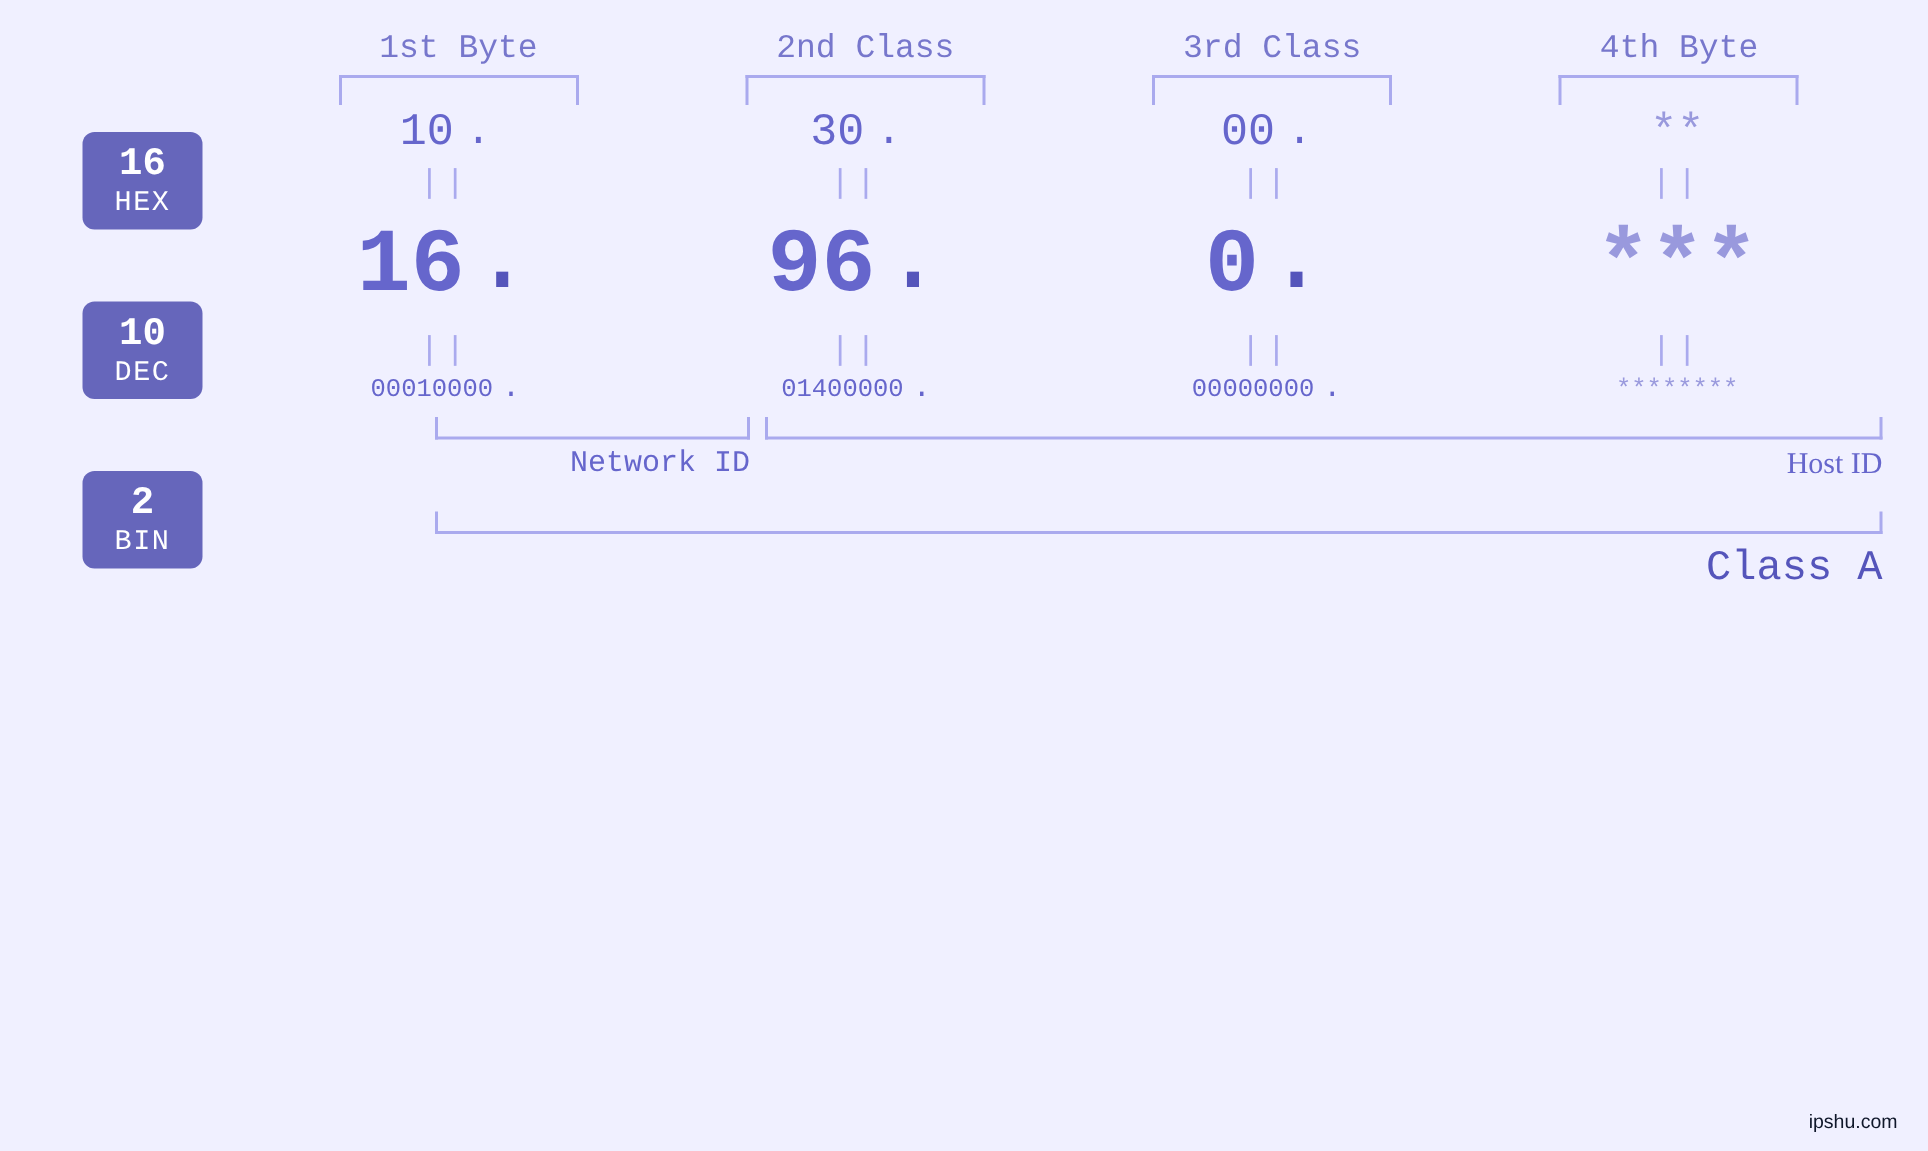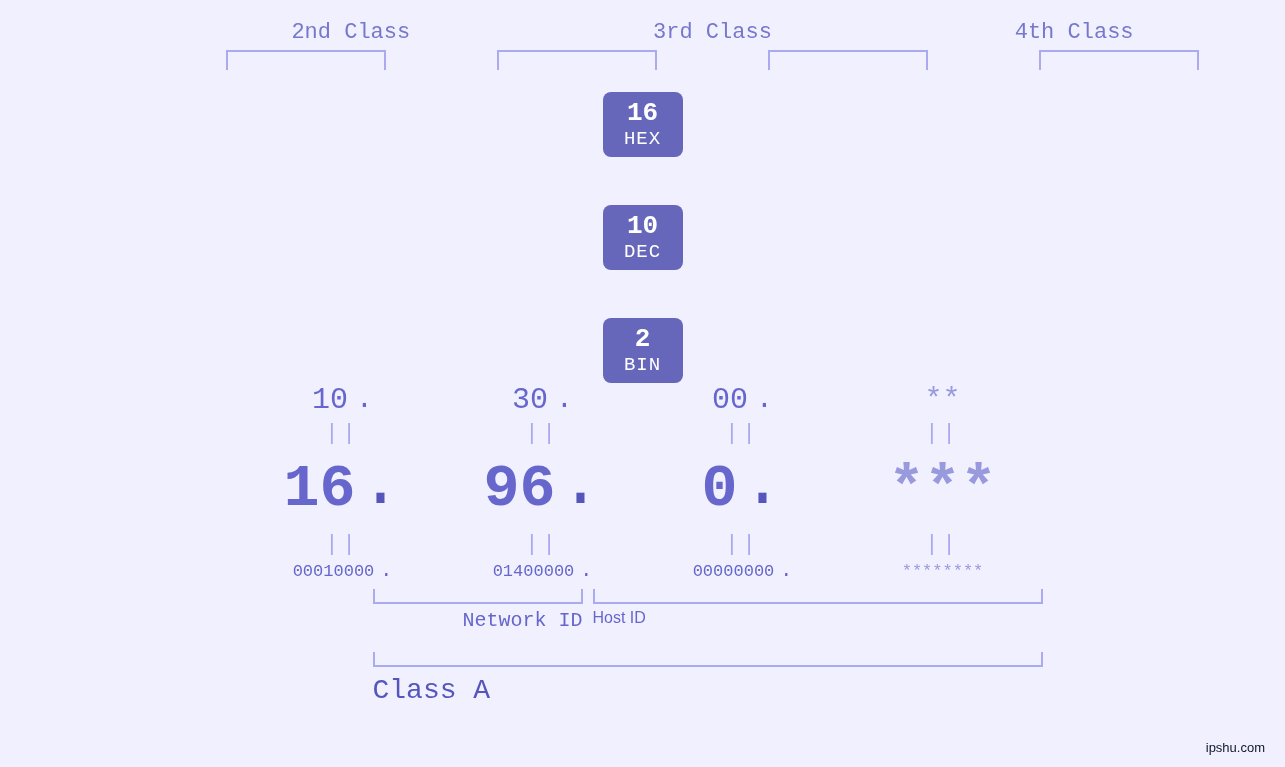--- a/index.html
+++ b/index.html
@@ -60,24 +60,24 @@
       height: 20px;
       border-top: 2px solid #aaaaee;
       border-left: 2px solid #aaaaee;
       border-right: 2px solid #aaaaee;
       width: 160px;
     }
 
     
     .main-grid {
       display: flex;
-      flex-direction: column;
-      width: 100%;
-      align-items: center;
-      margin-top: 22px;
+      flex-direction: row;
+      width: 100%;
+      align-items: center;
+      margin-top: 2px;
     }
 
     
     .badges-col {
       display: flex;
       flex-direction: column;
       align-items: center;
       width: 130px;
       gap: 48px;
     }
@@ -215,44 +215,44 @@
     .net-id-label {
       width: 210px;
       text-align: right;
       color: #6666cc;
       font-size: 20px;
       font-family: 'Courier New', Courier, monospace;
     }
 
     .host-id-label {
       flex: 1;
-      text-align: left;
+      text-align: right;
       color: #6666cc;
-      font-size: 16px;
-      font-family: Liberation Sans, sans-serif;
+      font-size: 20px;
+      font-family: Liberation Serif, serif;
       margin-left: 10px;
     }
 
     
     .class-section {
       width: 100%;
       margin-top: 20px;
       padding-left: 130px;
     }
 
     .class-bracket-line {
       width: 100%;
       border-bottom: 2px solid #aaaaee;
       border-left: 2px solid #aaaaee;
       border-right: 2px solid #aaaaee;
       height: 15px;
     }
 
     .class-label {
-      text-align: left;
+      text-align: right;
       color: #5555bb;
       font-size: 28px;
       font-family: 'Courier New', Courier, monospace;
       margin-top: 8px;
     }
 
     
     .watermark {
       position: absolute;
       bottom: 12px;
@@ -268,23 +268,24 @@
       align-items: flex-end;
       padding-bottom: 12px;
     }
   </style>
 </head>
 <body>
 
 <div class="container">
 
   <div class="header-row">
+    <div class="byte-label">1st Byte</div>
     <div class="byte-label">2nd Class</div>
     <div class="byte-label">3rd Class</div>
-    <div class="byte-label">4th Class</div>
+    <div class="byte-label">4th Byte</div>
   </div>
 
   <div class="bracket-row">
     <div class="bracket">
       <div class="bracket-line"></div>
     </div>
     <div class="bracket">
       <div class="bracket-line"></div>
     </div>
     <div class="bracket">

